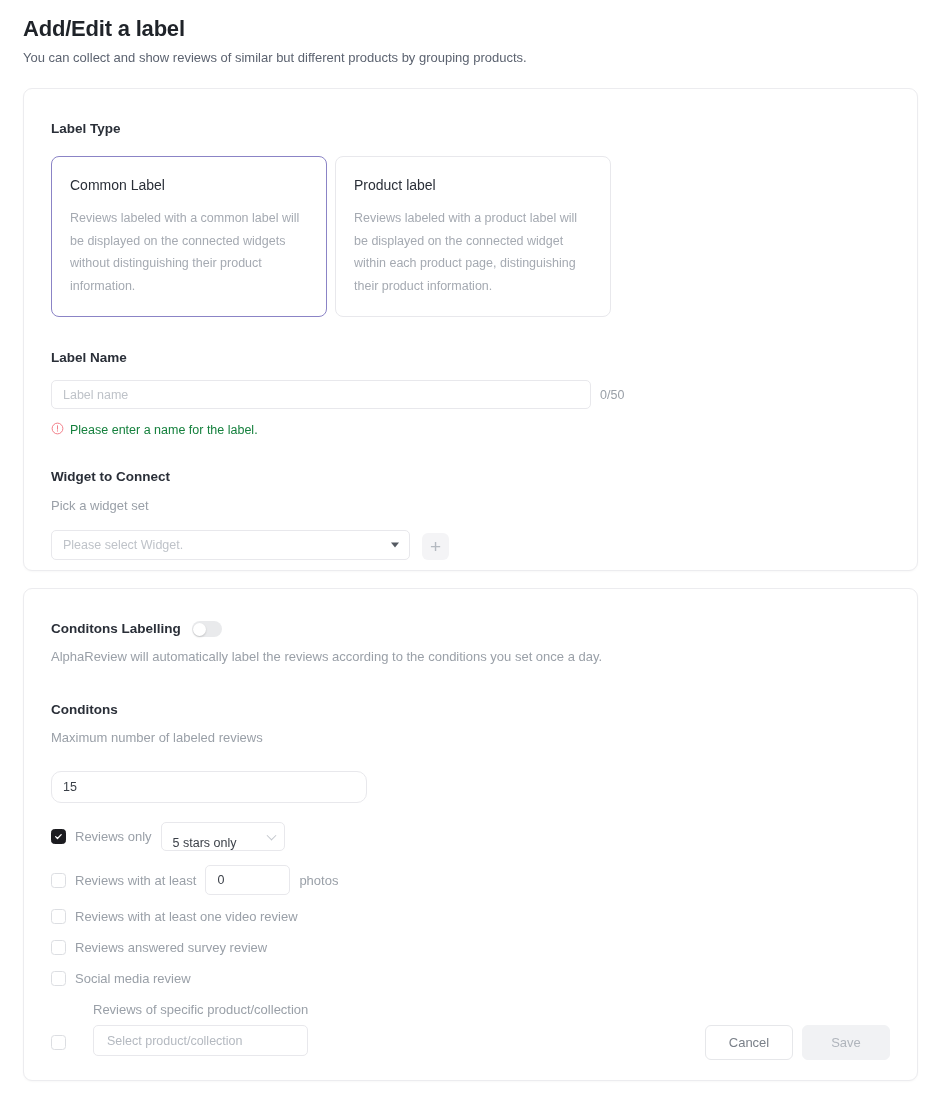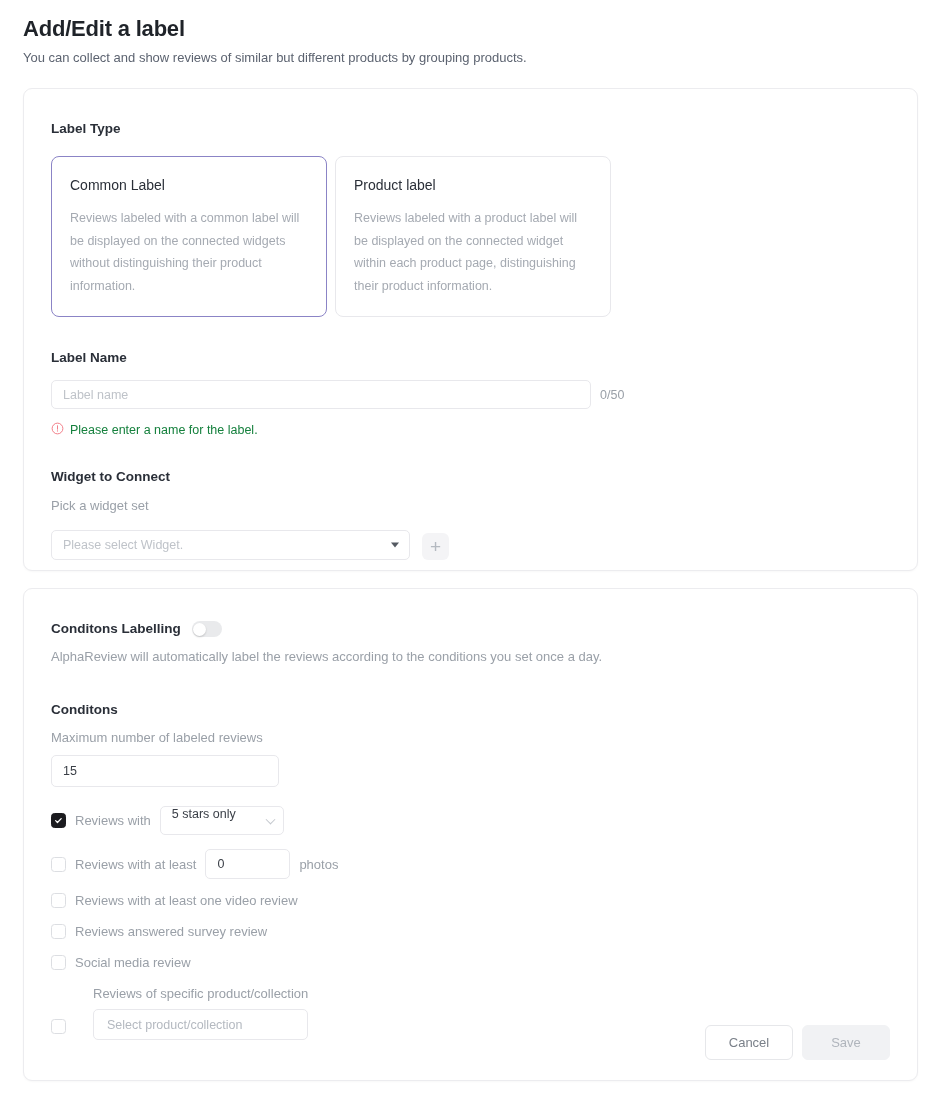--- a/index.html
+++ b/index.html
@@ -101,21 +101,21 @@
     border: 1px solid #dcdee2; background: #fff; flex: none;
     display: flex; align-items: center; justify-content: center; cursor: pointer;
   }
   .cb.checked { background: #1b1b1f; border-color: #1b1b1f; }
   .cond-row { display: flex; align-items: center; gap: 9px; }
   .cond-label { font-size: 13px; color: #9aa0a8; }
 
   .mini-select {
     position: relative; width: 124px; height: 29px;
     border: 1px solid #e8e8ec; border-radius: 5px; background: #fff;
-    display: flex; align-items: flex-start; padding: 0 11px; cursor: pointer;
+    display: flex; align-items: flex-end; padding: 0 11px; cursor: pointer;
   }
   .mini-select .val { font-size: 12.5px; color: #3a3f47; }
   .chev {
     position: absolute; right: 9px; top: 50%; width: 7px; height: 7px;
     border-right: 1.2px solid #c3c7cd; border-bottom: 1.2px solid #c3c7cd;
     transform: translateY(-70%) rotate(45deg);
   }
 
   .prod-box {
     border: 1px solid #e8e8ec; border-radius: 5px; background: #fff;
@@ -200,30 +200,30 @@
         <span class="section-title">Conditons Labelling</span>
         <span class="toggle">
           <span class="knob"></span>
         </span>
       </div>
       <div class="muted-label" style="margin-top:12px;">AlphaReview will automatically label the reviews according to the conditions you set once a day.</div>
 
       <div class="section-title" style="margin-top:36px;">Conditons</div>
       <div class="muted-label" style="margin-top:12px;">Maximum number of labeled reviews</div>
 
-      <input class="text-input" type="text" style="width: 228px; height: 32px; margin-top: 8px;" value="15">
+      <input class="text-input" type="text" style="width: 316px; height: 32px; margin-top: 24px; border-radius: 10px;" value="15">
 
       
       <div class="cond-row" style="margin-top:19px;">
         <span class="cb checked">
           <svg width="9" height="9" viewBox="0 0 12 12">
             <polyline points="2.2,6.2 4.6,8.6 9.6,3.5" fill="none" stroke="#ffffff" stroke-width="1.7" stroke-linecap="round" stroke-linejoin="round"></polyline>
           </svg>
         </span>
-        <span class="cond-label">Reviews with</span>
+        <span class="cond-label">Reviews only</span>
         <span class="mini-select">
           <span class="val">5 stars only</span>
           <span class="chev"></span>
         </span>
       </div>
 
       
       <div class="cond-row" style="margin-top:14px;">
         <span class="cb"></span>
         <span class="cond-label">Reviews with at least</span>

